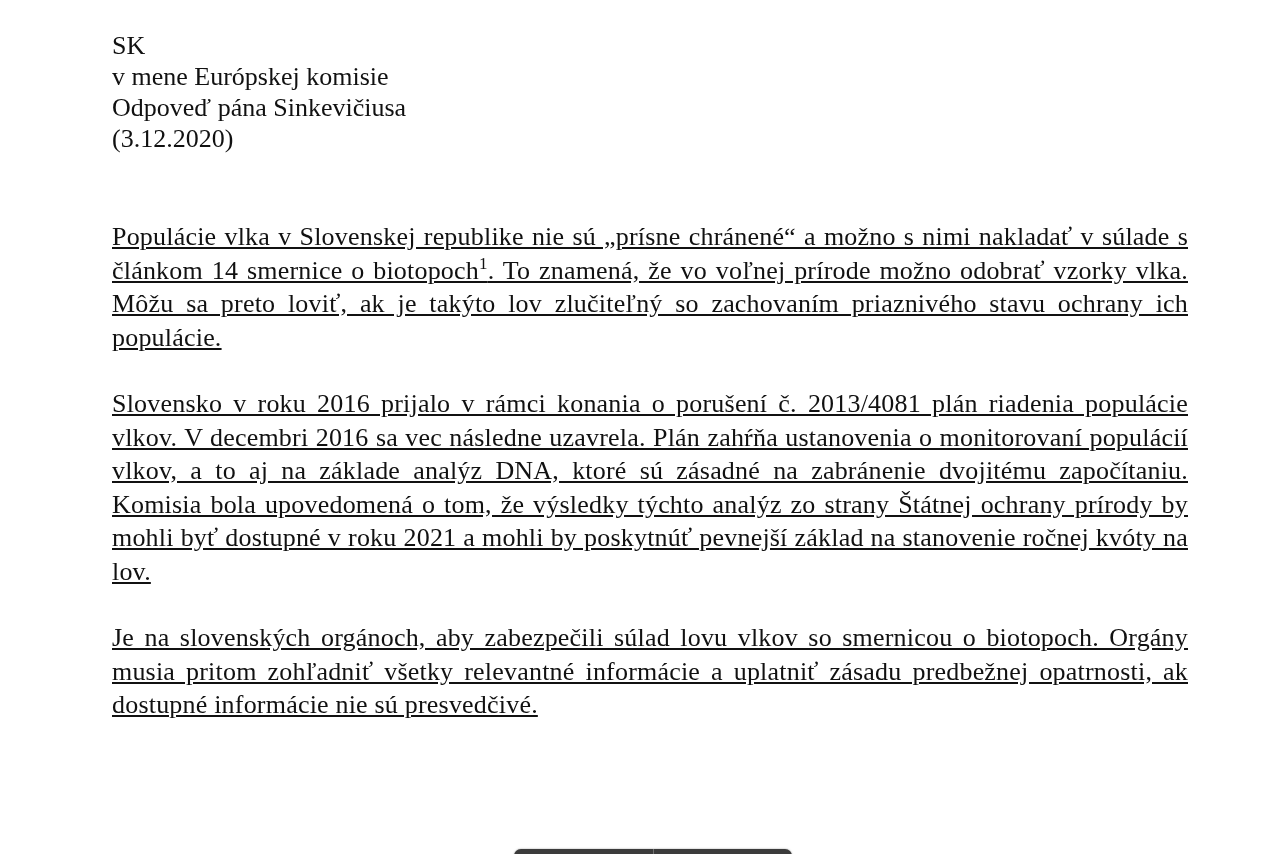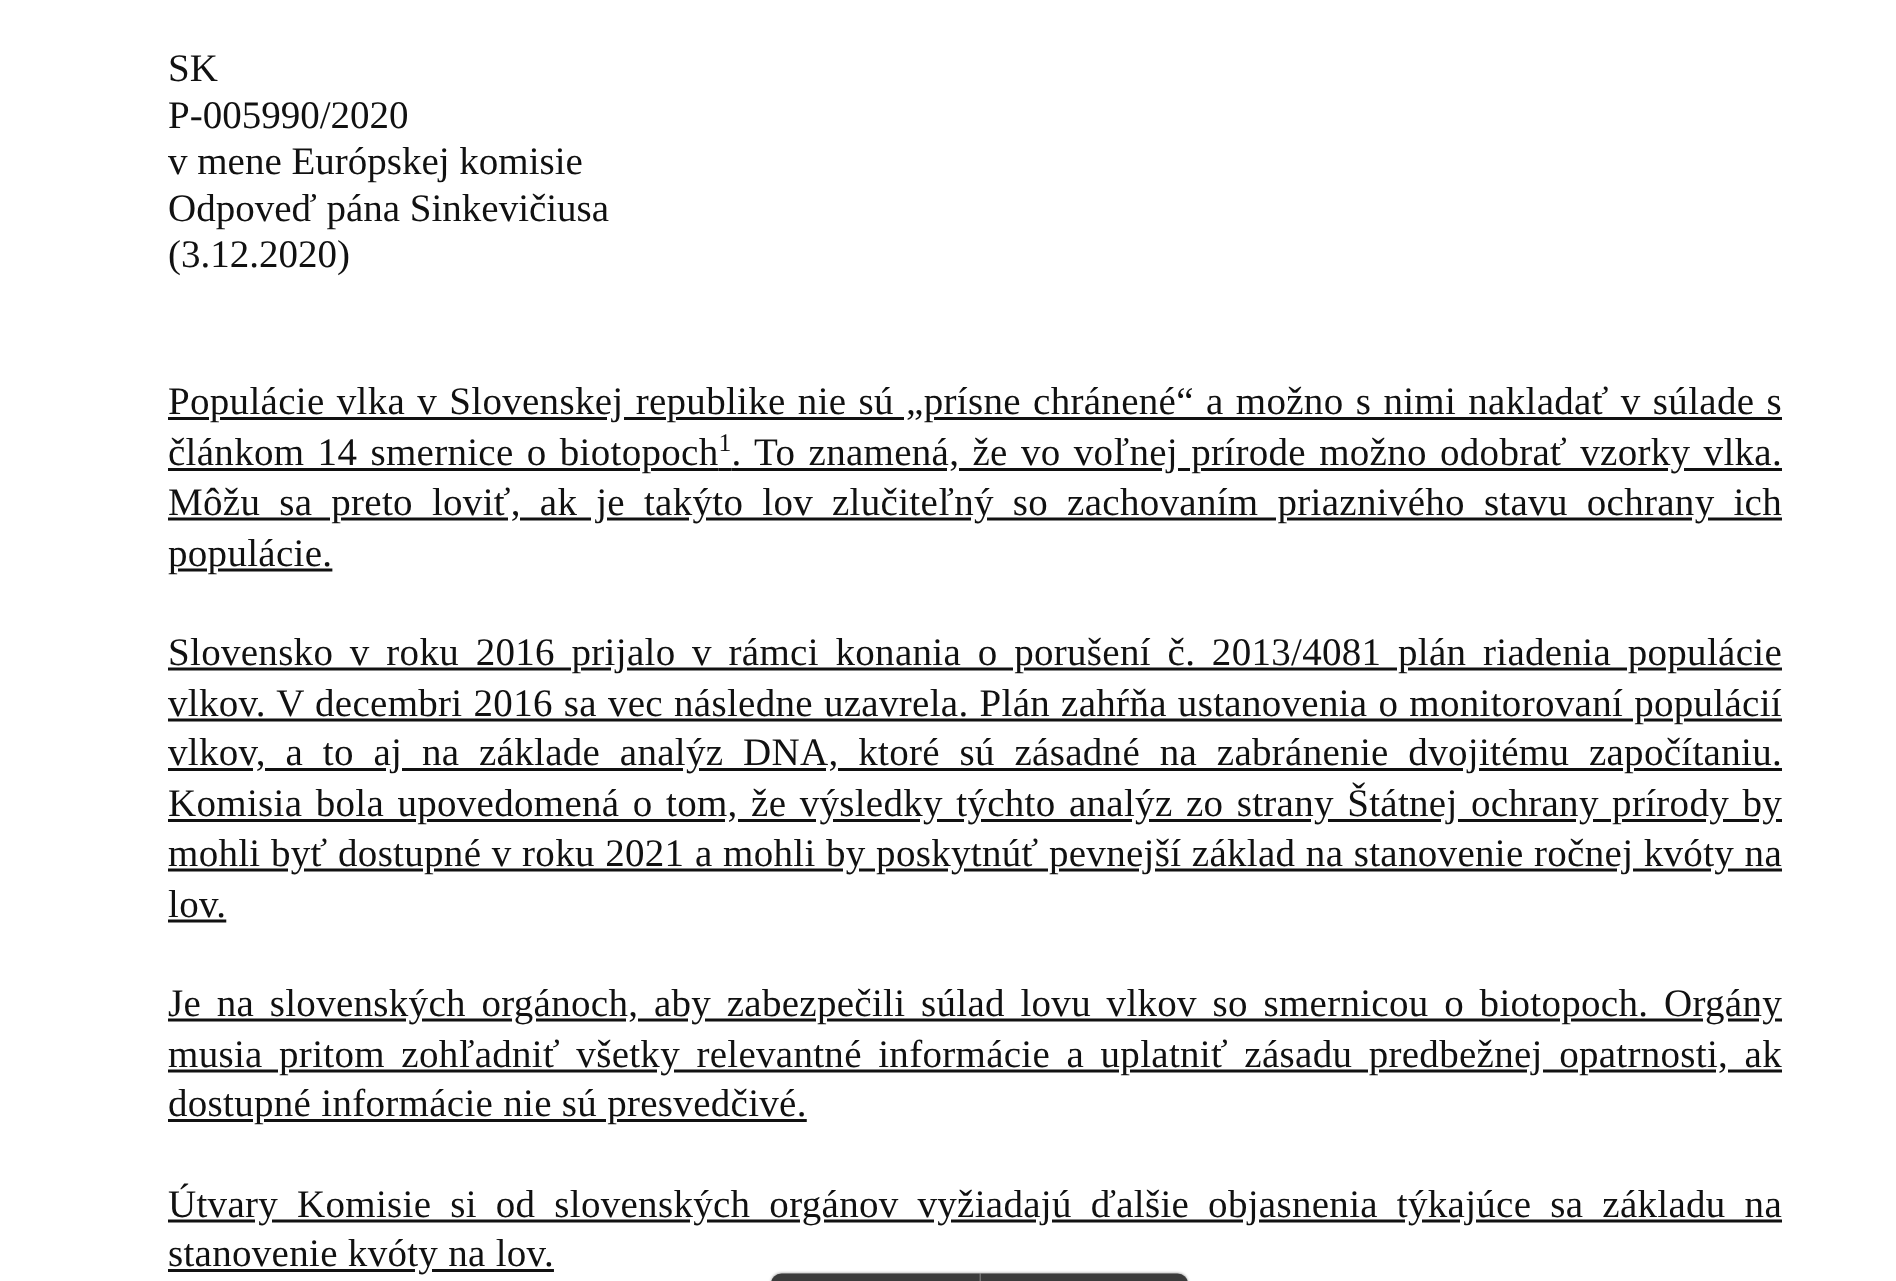--- a/index.html
+++ b/index.html
@@ -75,34 +75,32 @@
 </style>
 </head>
 <body>
 
 <div class="page">
 
   <div class="doc-content">
 
     <div class="doc-header">
       <div>SK</div>
-      <div>P-005990/2020</div>
       <div>v mene Európskej komisie</div>
       <div>Odpoveď pána Sinkevičiusa</div>
       <div>(3.12.2020)</div>
     </div>
 
     <div class="doc-body">
       <p><span>Populácie vlka v Slovenskej republike nie sú „prísne chránené“ a možno s nimi nakladať v súlade s článkom 14 smernice o biotopoch</span><sup class="footnote-ref">1</sup><span>. To znamená, že vo voľnej prírode možno odobrať vzorky vlka. Môžu sa preto loviť, ak je takýto lov zlučiteľný so zachovaním priaznivého stavu ochrany ich populácie.</span></p>
 
       <p>Slovensko v roku 2016 prijalo v rámci konania o porušení č. 2013/4081 plán riadenia populácie vlkov. V decembri 2016 sa vec následne uzavrela. Plán zahŕňa ustanovenia o monitorovaní populácií vlkov, a to aj na základe analýz DNA, ktoré sú zásadné na zabránenie dvojitému započítaniu. Komisia bola upovedomená o tom, že výsledky týchto analýz zo strany Štátnej ochrany prírody by mohli byť dostupné v roku 2021 a mohli by poskytnúť pevnejší základ na stanovenie ročnej kvóty na lov.</p>
 
       <p>Je na slovenských orgánoch, aby zabezpečili súlad lovu vlkov so smernicou o biotopoch. Orgány musia pritom zohľadniť všetky relevantné informácie a uplatniť zásadu predbežnej opatrnosti, ak dostupné informácie nie sú presvedčivé.</p>
 
-      <p>Útvary Komisie si od slovenských orgánov vyžiadajú ďalšie objasnenia týkajúce sa základu na stanovenie kvóty na lov.</p>
     </div>
 
   </div>
 
   <div class="viewer-toolbar">
     <div class="toolbar-divider"></div>
   </div>
 
 </div>
 

